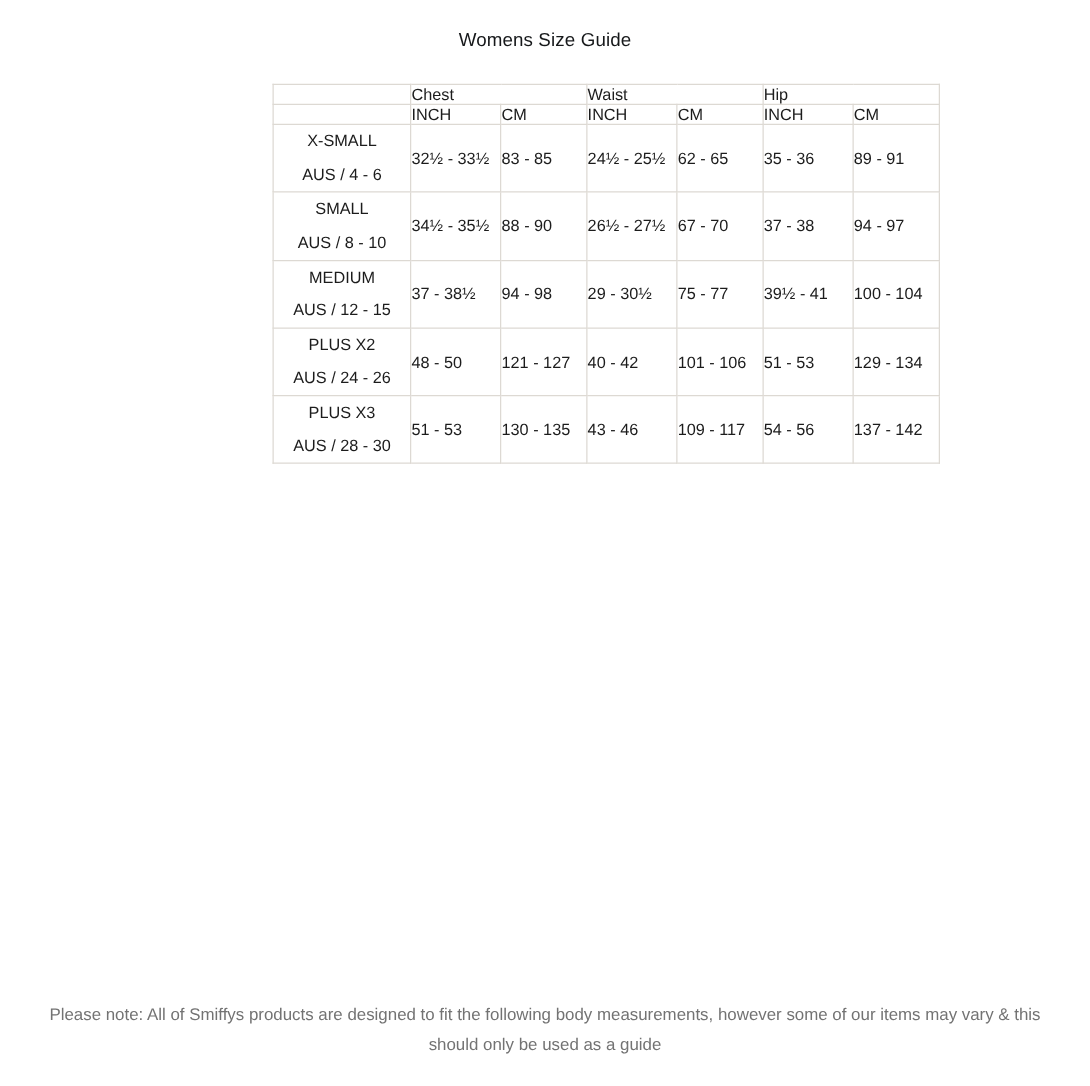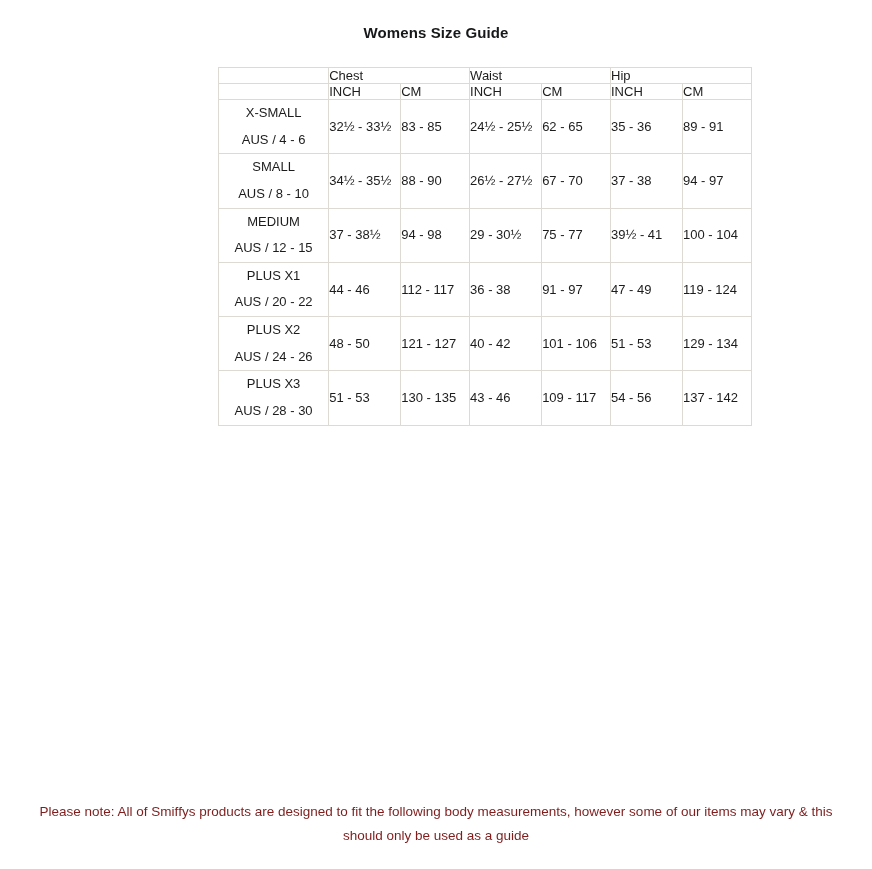--- a/index.html
+++ b/index.html
@@ -17,21 +17,21 @@
   }
   .page {
     width: 872px;
     height: 869px;
     box-sizing: border-box;
     position: relative;
   }
   .page-title {
     text-align: center;
     font-size: 15px;
-    font-weight: bold;
+    font-weight: normal;
     color: #16181a;
     margin: 0;
     padding-top: 24px;
     letter-spacing: 0.1px;
   }
   .table-wrap {
     margin: 0 auto;
     padding-top: 26px;
     width: 436px;
   }
@@ -84,21 +84,21 @@
   col.c-size { width: 104px; }
   col.c-in   { width: 68px; }
   col.c-cm   { width: 65px; }
   .note {
     position: absolute;
     left: 0;
     right: 0;
     top: 800px;
     text-align: center;
     font-size: 13.5px;
-    color: #7f1d1d;
+    color: #737373;
     line-height: 1.75;
     padding: 0 22px;
     box-sizing: border-box;
   }
 </style>
 </head>
 <body>
 
 <div class="page">
 
@@ -164,32 +164,20 @@
           </td>
           <td class="val">37 - 38½</td>
           <td class="val">94 - 98</td>
           <td class="val">29 - 30½</td>
           <td class="val">75 - 77</td>
           <td class="val">39½ - 41</td>
           <td class="val">100 - 104</td>
         </tr>
         <tr>
           <td class="size-label">
-            <div>PLUS X1</div>
-            <div>AUS / 20 - 22</div>
-          </td>
-          <td class="val">44 - 46</td>
-          <td class="val">112 - 117</td>
-          <td class="val">36 - 38</td>
-          <td class="val">91 - 97</td>
-          <td class="val">47 - 49</td>
-          <td class="val">119 - 124</td>
-        </tr>
-        <tr>
-          <td class="size-label">
             <div>PLUS X2</div>
             <div>AUS / 24 - 26</div>
           </td>
           <td class="val">48 - 50</td>
           <td class="val">121 - 127</td>
           <td class="val">40 - 42</td>
           <td class="val">101 - 106</td>
           <td class="val">51 - 53</td>
           <td class="val">129 - 134</td>
         </tr>

